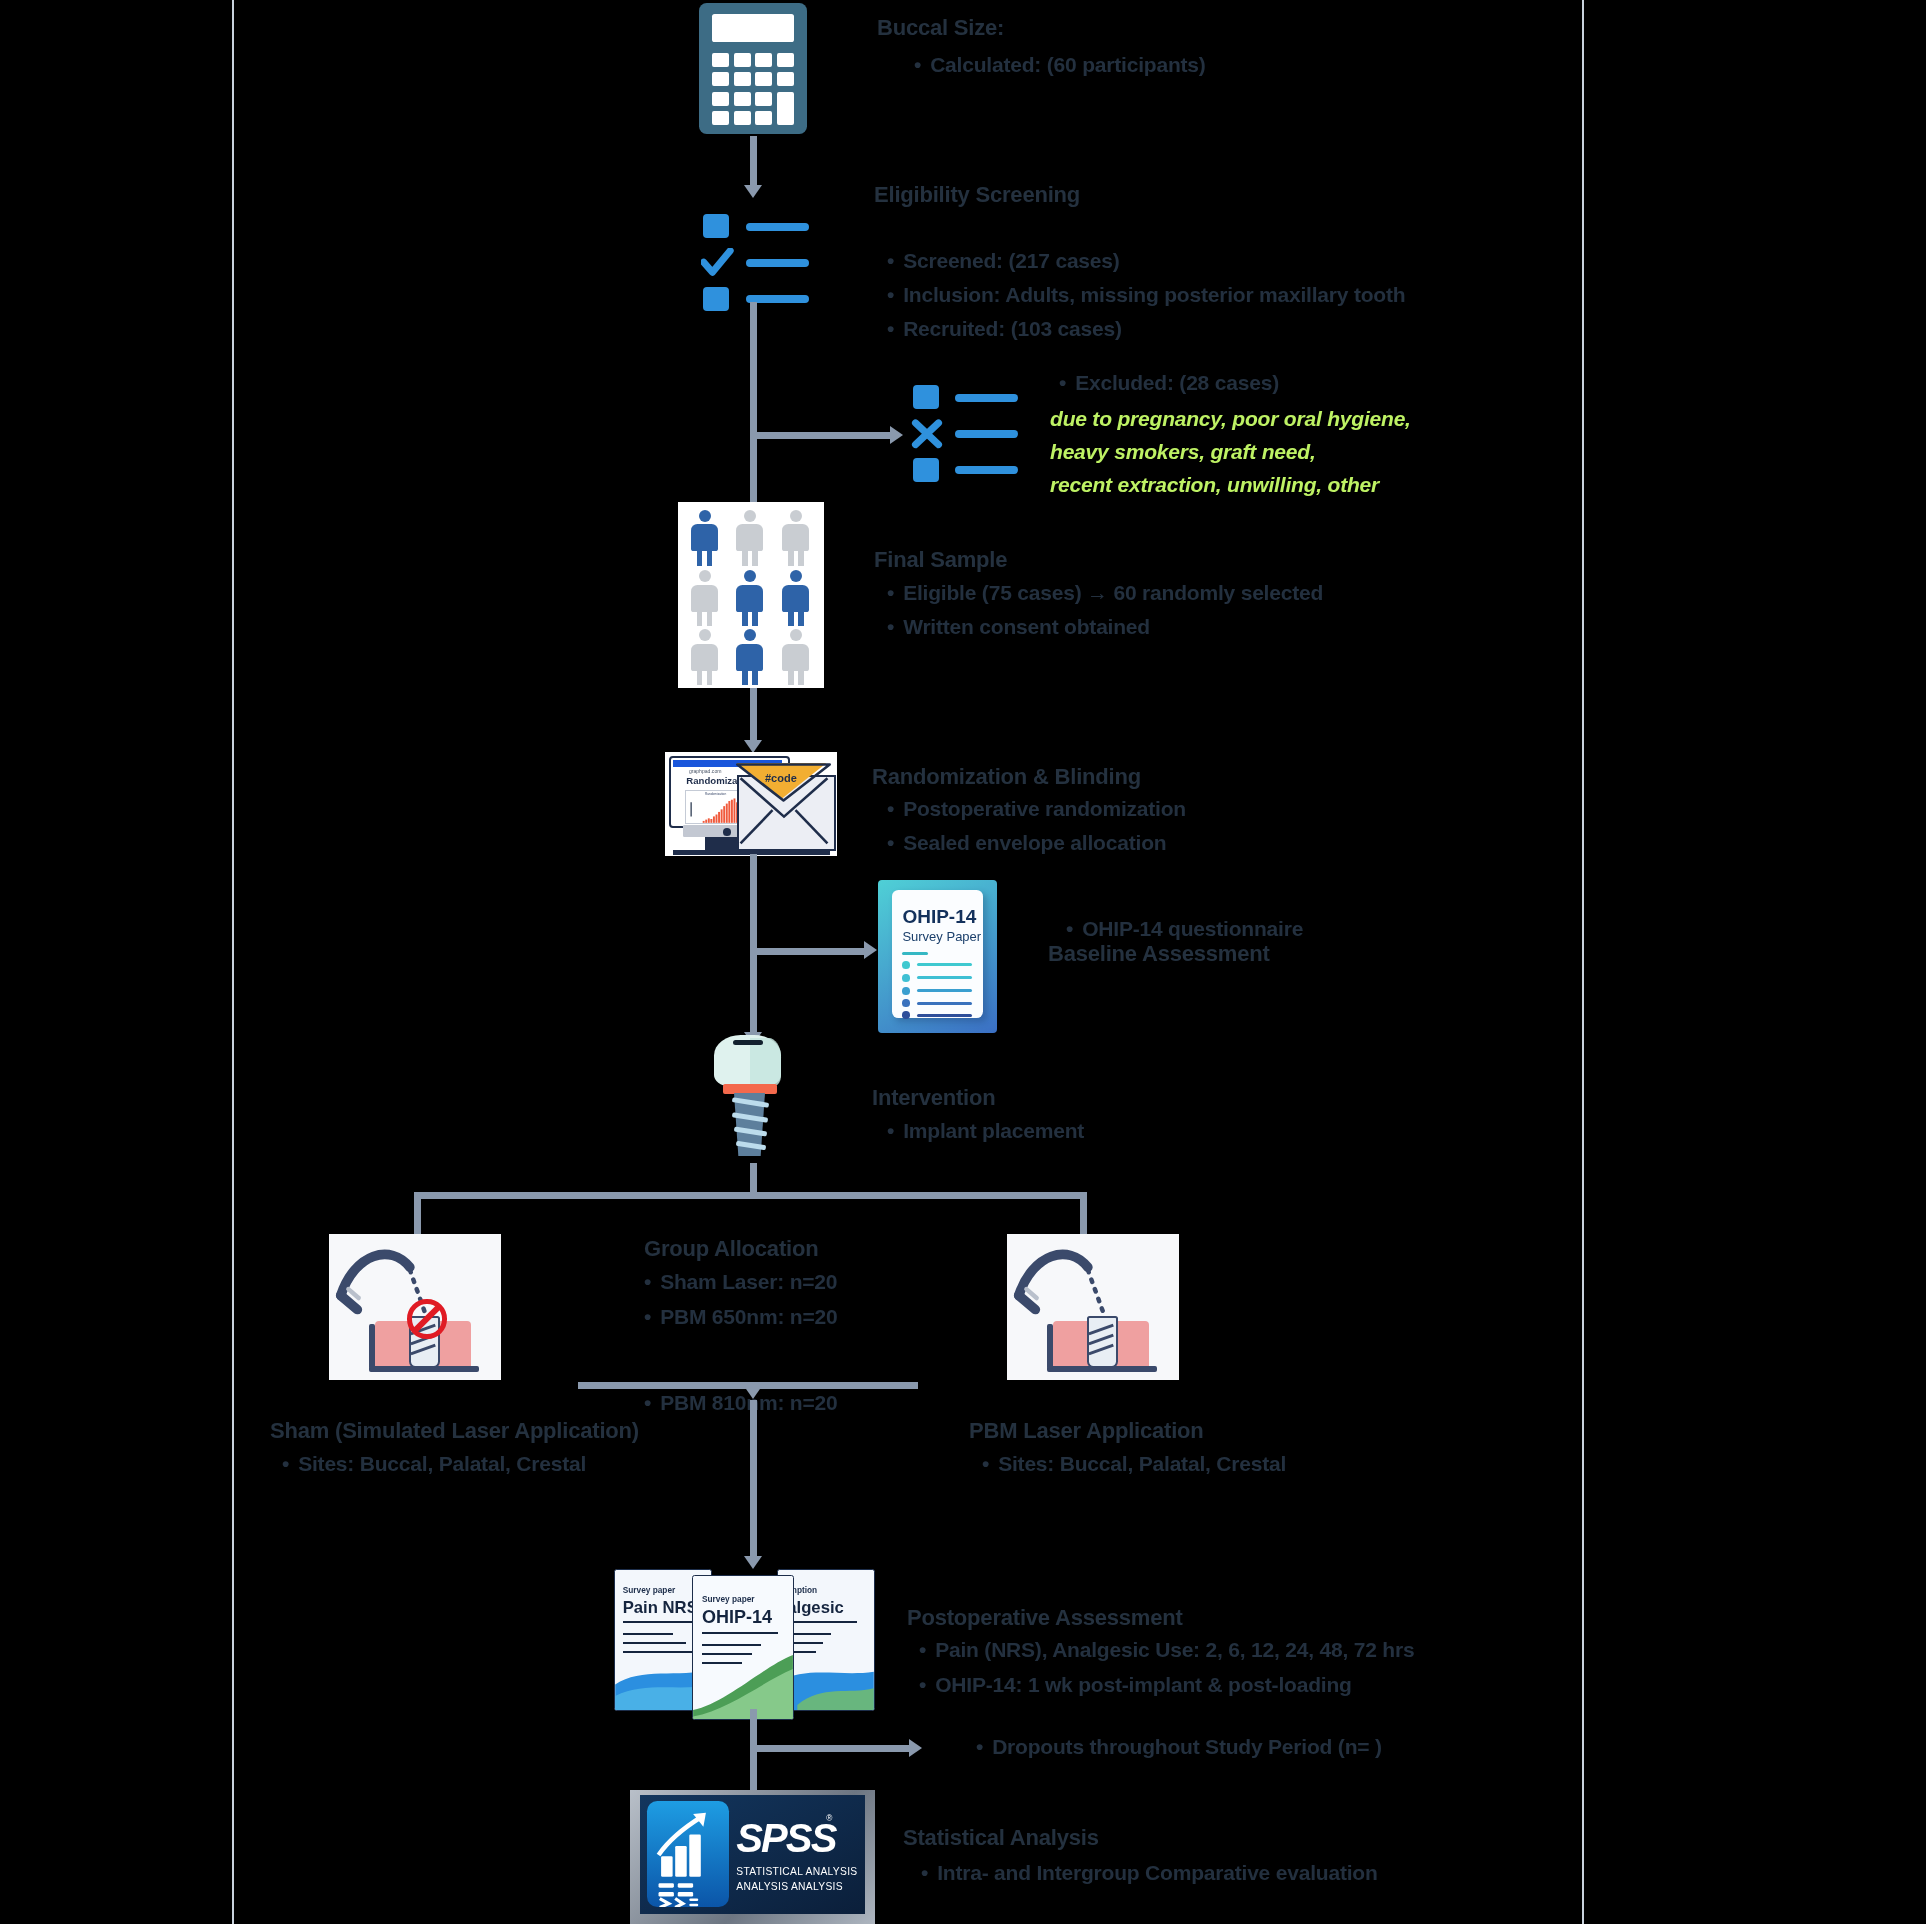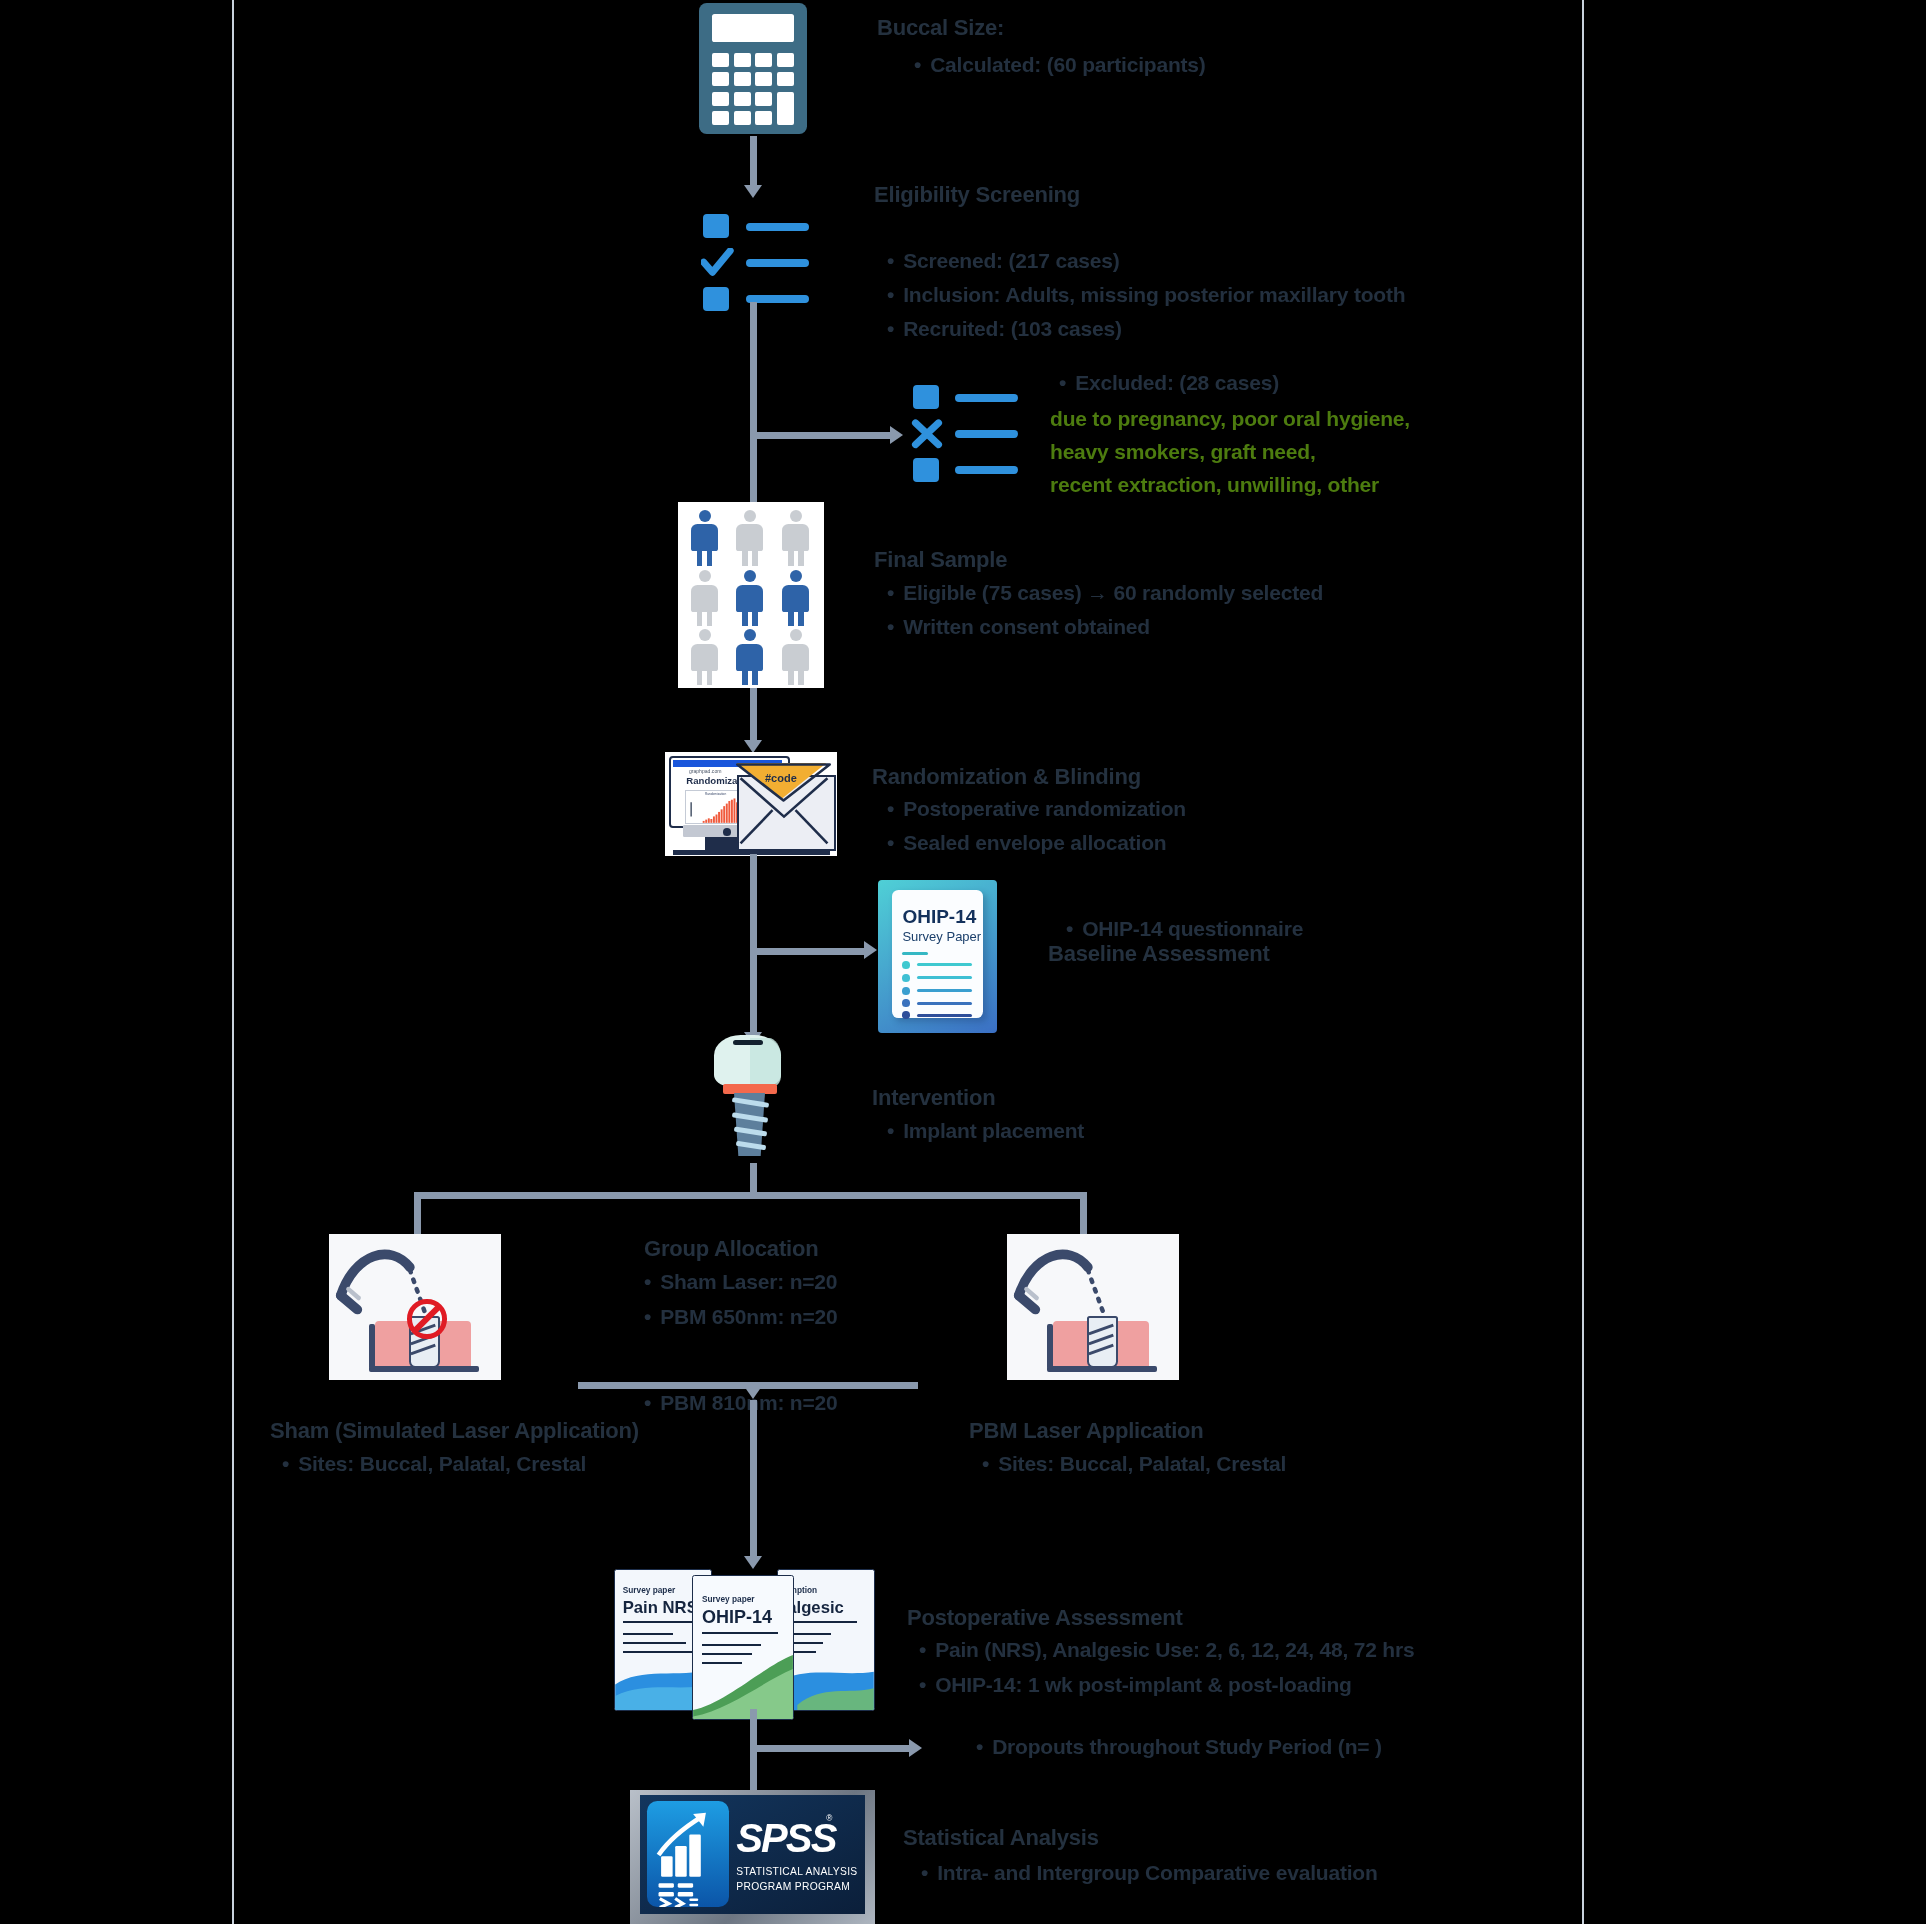--- a/index.html
+++ b/index.html
@@ -7,21 +7,21 @@
        font-family:"Liberation Sans",sans-serif;}
   .page{position:absolute;left:0;top:0;width:1926px;height:1924px;background:#000;}
   .edge{position:absolute;top:0;width:1.9px;height:1924px;background:#c9d2dc;}
   .edge.l{left:232px;} .edge.r{left:1582px;}
 
   
   .txt{position:absolute;color:#23303f;font-weight:bold;letter-spacing:-0.2px;}
   .hd{font-size:22px;color:#24313f;}
   .bl{font-size:21px;color:#23303f;white-space:nowrap;}
   .bl:before{content:"\2022";margin-right:9px;color:#23303f;}
-  .nb{font-size:21px;color:#4d7c0f;white-space:nowrap;}
+  .nb{font-size:21px;color:#bef264;white-space:nowrap;font-style:italic;}
 
   
   .vline{position:absolute;width:7px;background:#8a99ad;}
   .hline{position:absolute;height:7px;background:#8a99ad;}
   .arrowdn{position:absolute;width:0;height:0;border-left:9.6px solid transparent;
            border-right:9.6px solid transparent;border-top:13px solid #8a99ad;}
   .arrowrt{position:absolute;width:0;height:0;border-top:9.6px solid transparent;
            border-bottom:9.6px solid transparent;border-left:13px solid #8a99ad;}
 
   
@@ -471,21 +471,21 @@
             <path d="M20,152 L34,160 L20,166" fill="none" stroke="#fff" stroke-width="5"></path>
             <path d="M44,152 L56,160 L44,166" fill="none" stroke="#fff" stroke-width="5"></path>
             <rect x="66" y="152" width="14" height="4" rx="2"></rect>
             <rect x="66" y="160" width="14" height="4" rx="2"></rect>
           </g>
         </svg>
       </div>
       <div class="wd" style="left:96px;top:20.5px;font-size:40px;letter-spacing:-1.9px;">SPSS</div>
       <div style="position:absolute;left:186px;top:18px;color:#fff;font-size:8.3px;">®</div>
       <div class="sub" style="left:96px;top:71px;font-size:10.3px;letter-spacing:0.3px;">STATISTICAL ANALYSIS</div>
-      <div class="sub" style="left:96px;top:86px;font-size:10.3px;letter-spacing:0.3px;">PROGRAM PROGRAM</div>
+      <div class="sub" style="left:96px;top:86px;font-size:10.3px;letter-spacing:0.3px;">ANALYSIS ANALYSIS</div>
     </div>
   </div>
 
   <div class="txt hd" style="left:903px;top:1825px;">Statistical Analysis</div>
   <div class="txt bl" style="left:921px;top:1861px;">Intra- and Intergroup Comparative evaluation</div>
 
 </div>
 
 
 </body></html>

